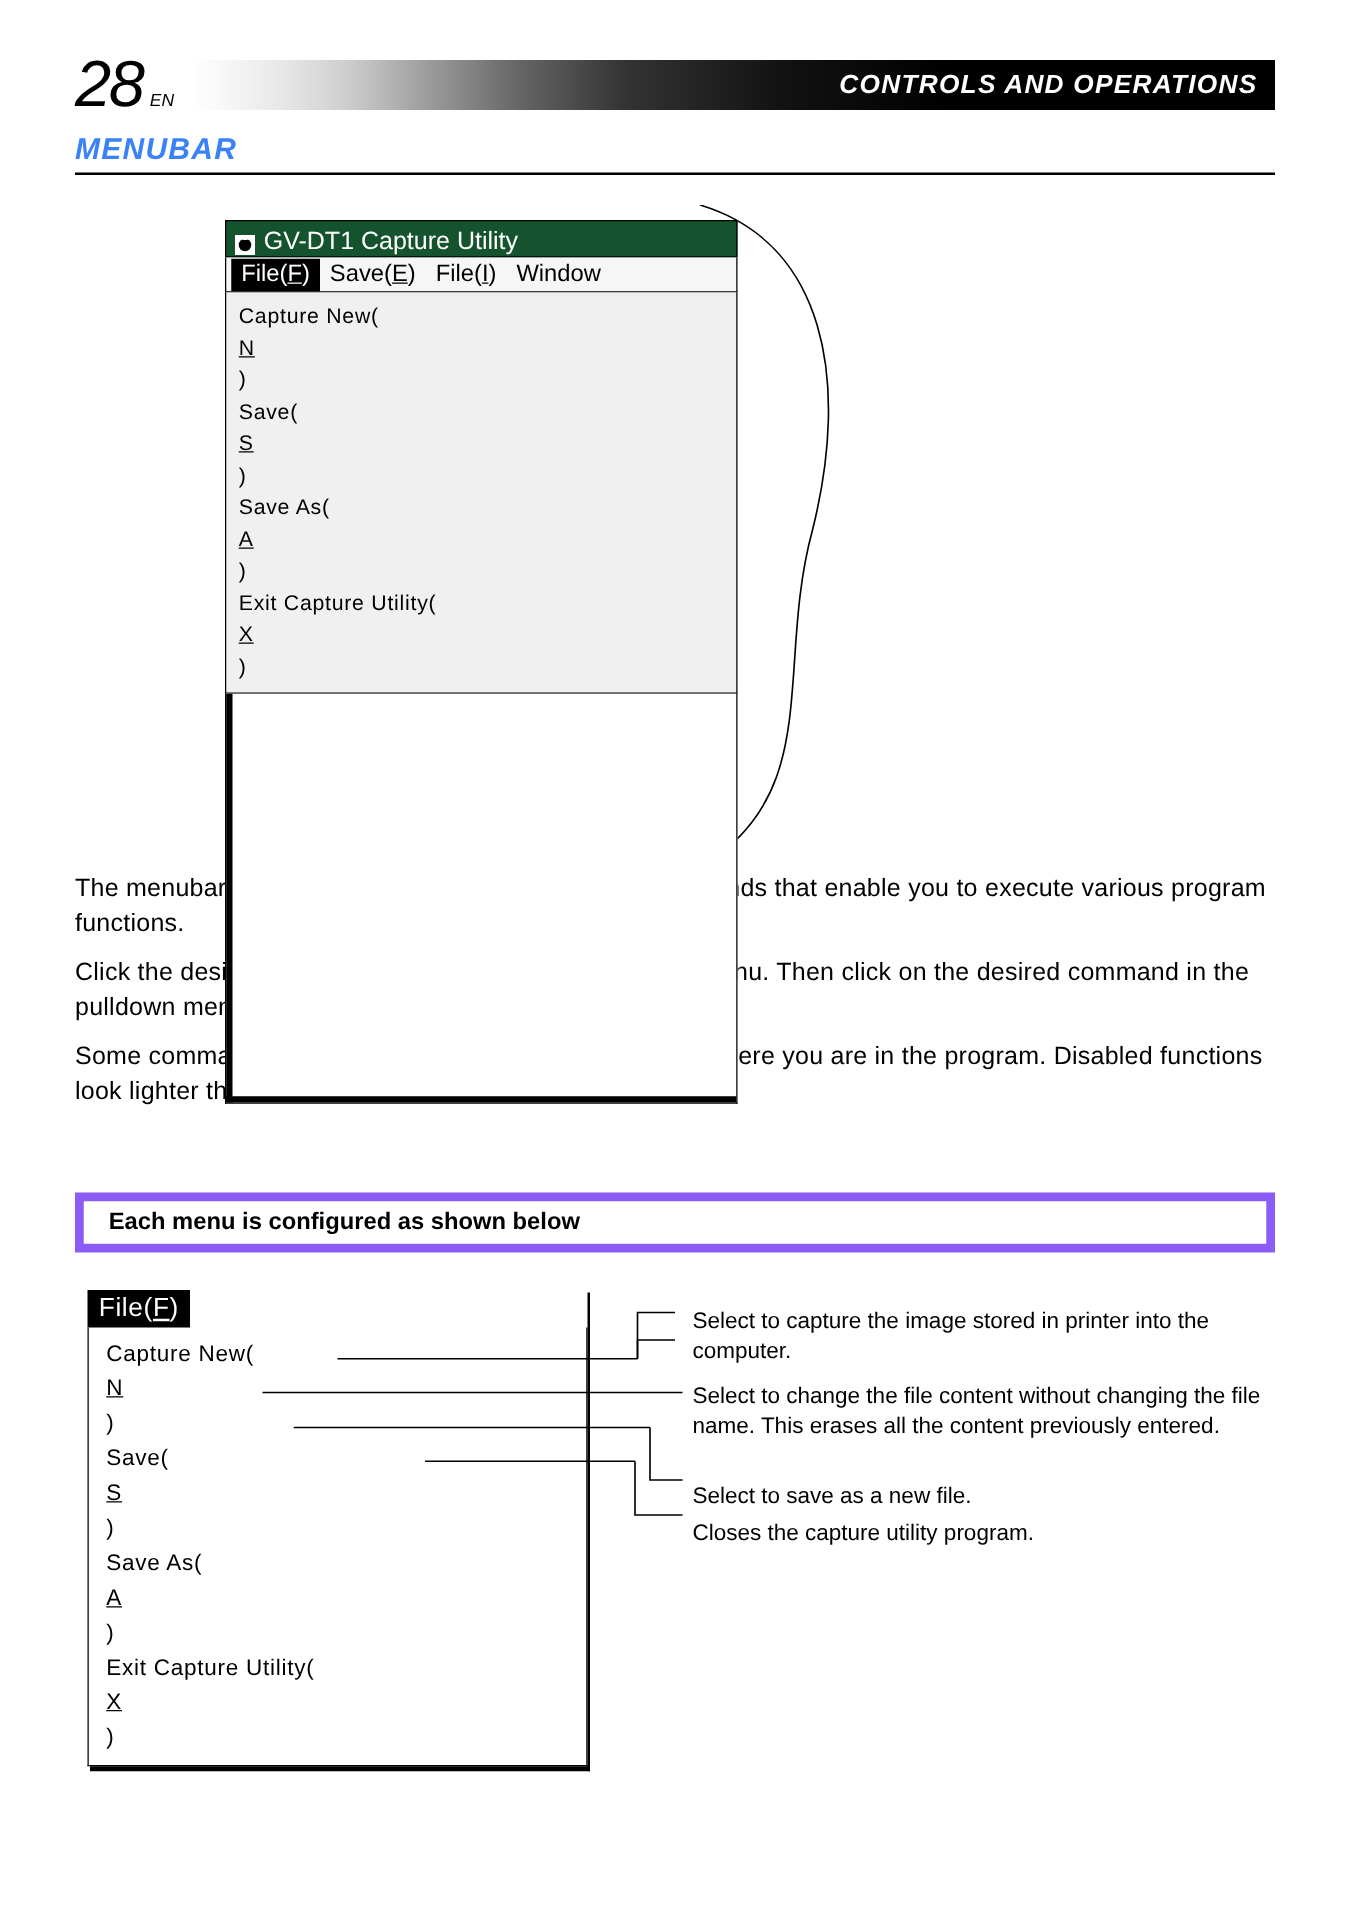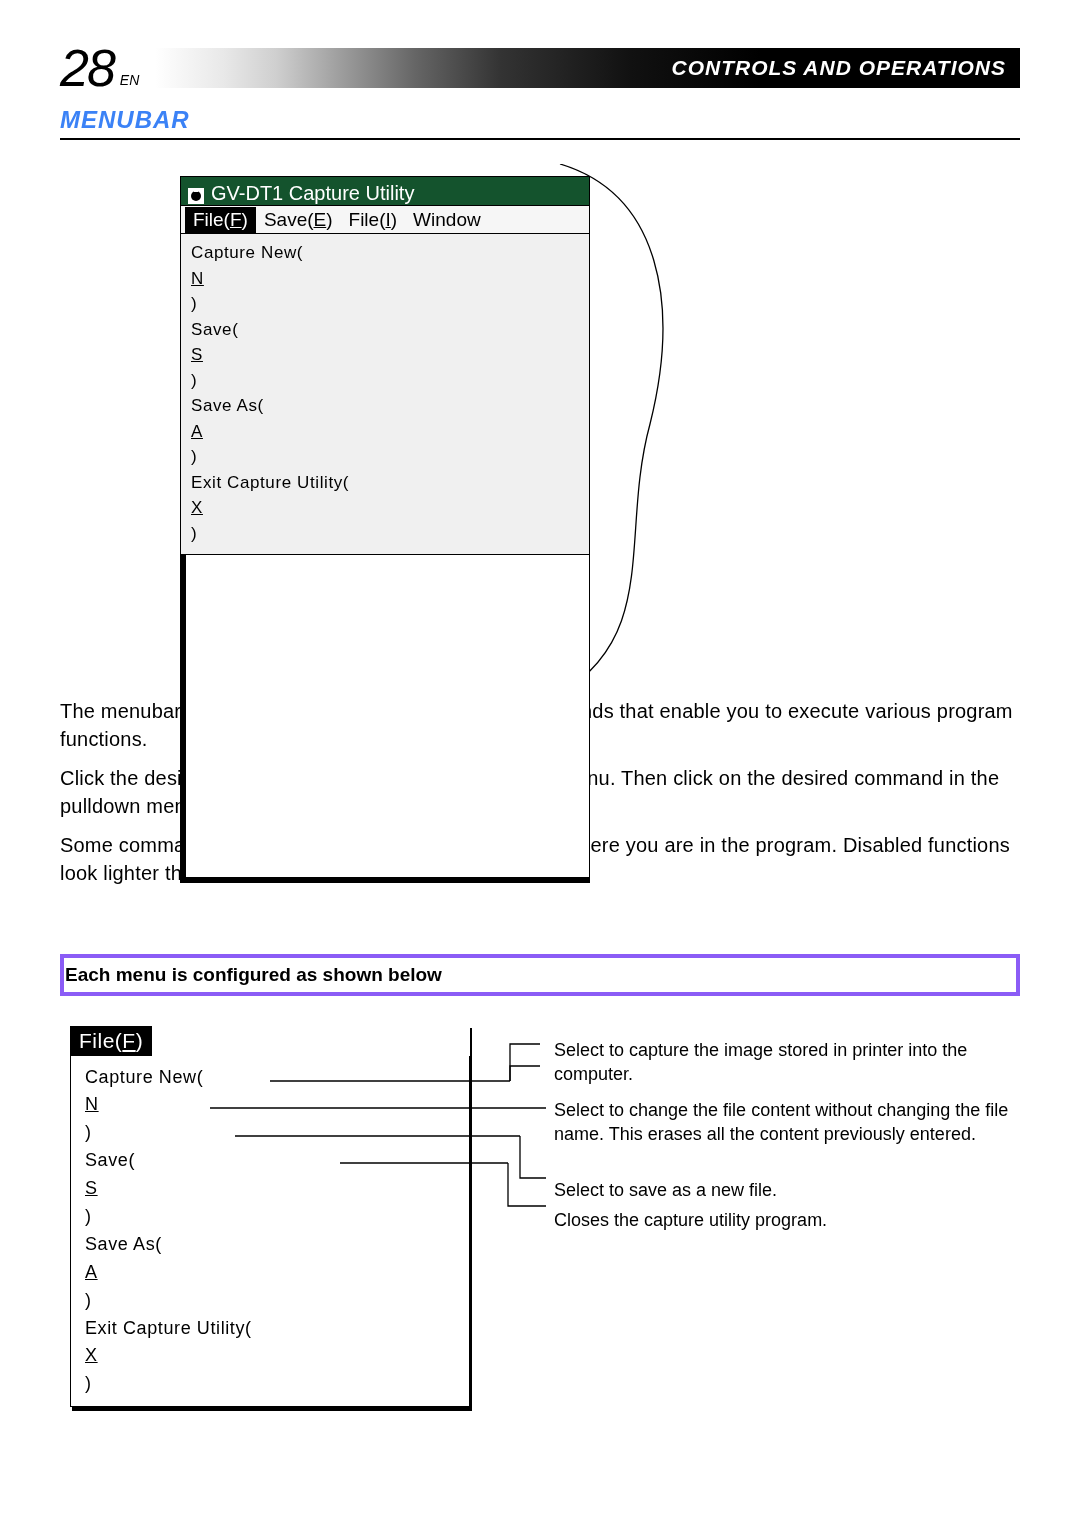--- a/index.html
+++ b/index.html
@@ -33,21 +33,21 @@
   .window-body { height: 328px; border: 1px solid #000; border-top: none;
     background: #fff; position: relative; }
   .window-body .shadow-left { position:absolute; left:0; top:0; bottom:0; width:5px; background:#000; }
   .window-body .shadow-bottom { position:absolute; left:0; right:0; bottom:0; height:5px; background:#000; }
 
   
   .body-text { font-size: 20px; line-height: 1.38; margin-top: 12px; letter-spacing: 0.2px; }
   .body-text p { margin-bottom: 12px; }
 
   
-  .subhead-box { border: 4px solid #8b5cf6; padding: 6px 1px; margin-top: 66px; }
+  .subhead-box { border: 7px solid #8b5cf6; padding: 6px 20px; margin-top: 66px; }
   .subhead { font-size: 19px; font-weight: 700; }
 
   
   .diagram { position: relative; margin-top: 30px; height: 200px; }
   .menu-col { position: absolute; left: 10px; top: 0; width: 400px; }
   .menu-head { display: inline-block; background: #000; color: #fff; font-size: 21px; padding: 3px 9px; letter-spacing: 0.5px; }
   .menu-body { border: 1px solid #000; border-top: none; padding: 8px 10px 8px 14px; font-size: 18px; line-height: 1.55; letter-spacing: 0.6px; }
   .menu-body span { display: block; }
   .menu-col .shadow-b { position:absolute; left:2px; right:-2px; bottom:-4px; height:4px; background:#000; }
   .menu-col .shadow-r { position:absolute; right:-2px; top:2px; bottom:-4px; width:2px; background:#000; }

